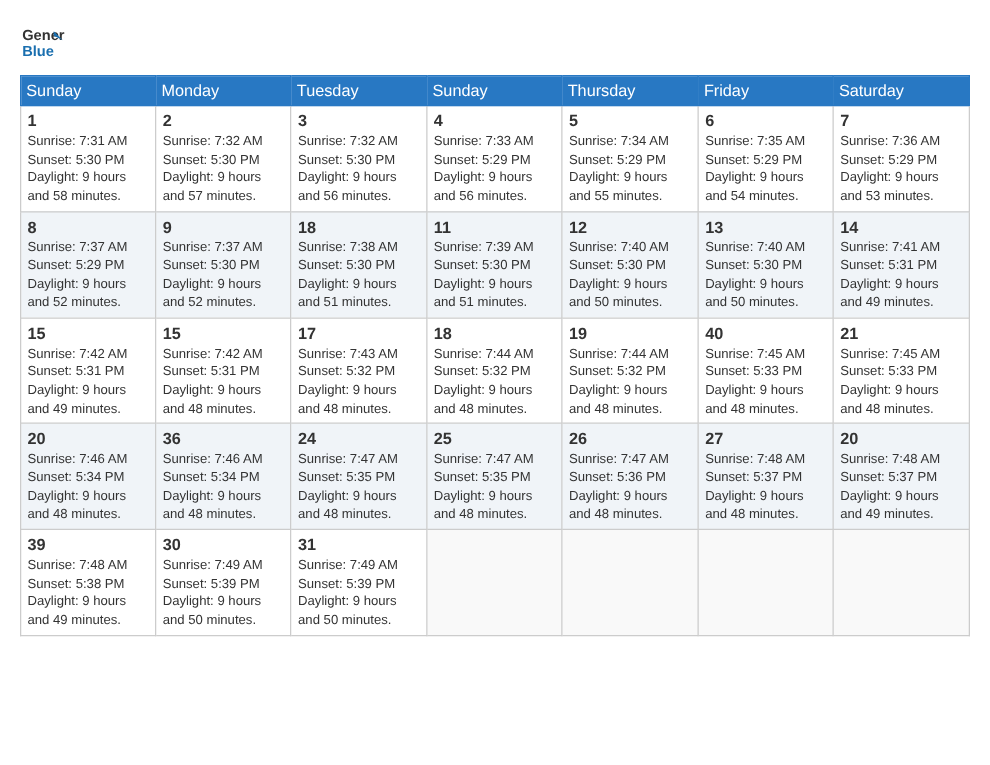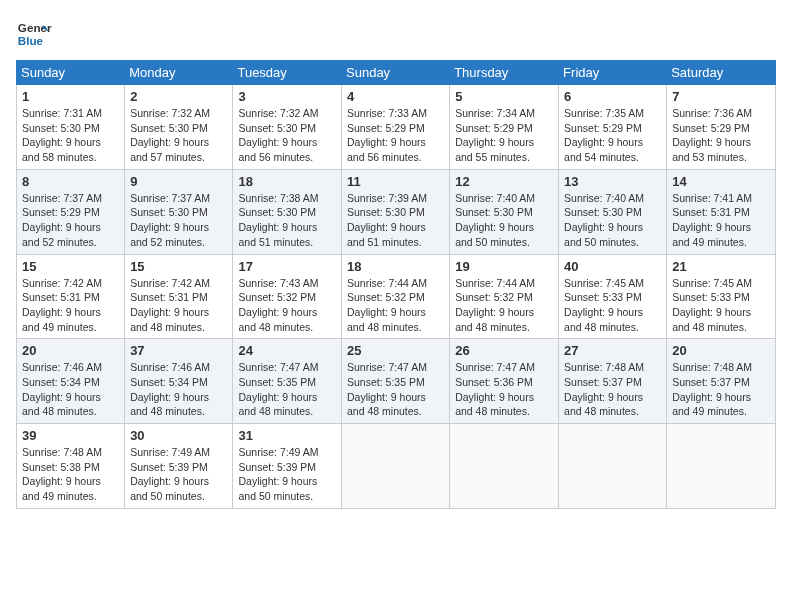--- a/index.html
+++ b/index.html
@@ -312,21 +312,21 @@
         <td>
           <span class="day-number">20</span>
           <div class="day-detail">
             Sunrise: 7:46 AM<br>
             Sunset: 5:34 PM<br>
             Daylight: 9 hours<br>
             and 48 minutes.
           </div>
         </td>
         <td>
-          <span class="day-number">37</span>
+          <span class="day-number">36</span>
           <div class="day-detail">
             Sunrise: 7:46 AM<br>
             Sunset: 5:34 PM<br>
             Daylight: 9 hours<br>
             and 48 minutes.
           </div>
         </td>
         <td>
           <span class="day-number">24</span>
           <div class="day-detail">

